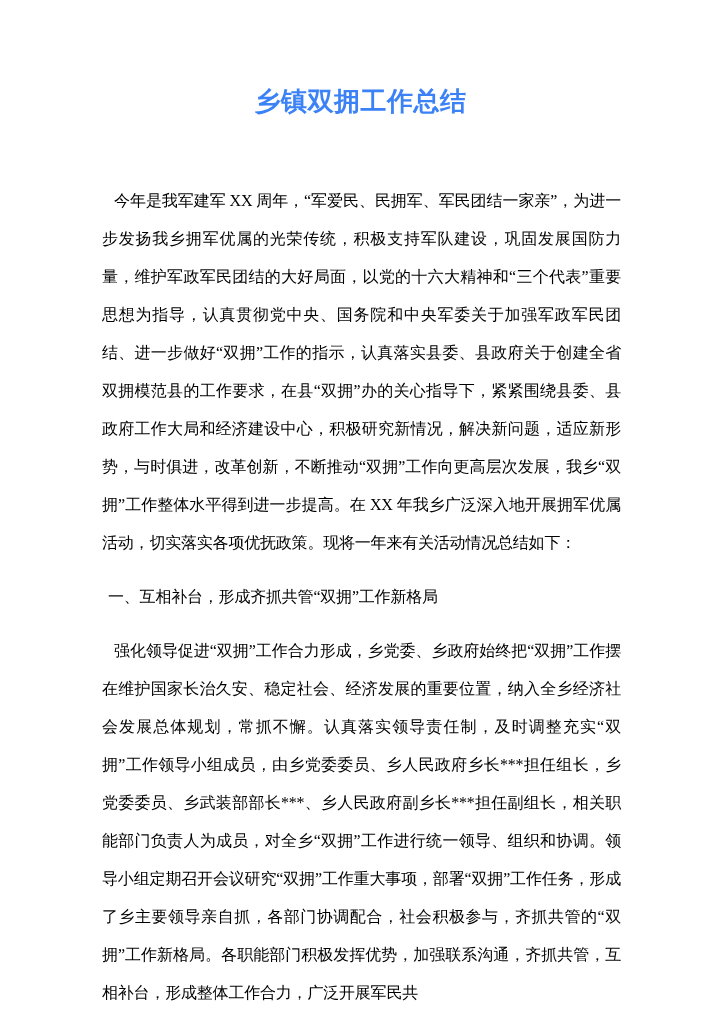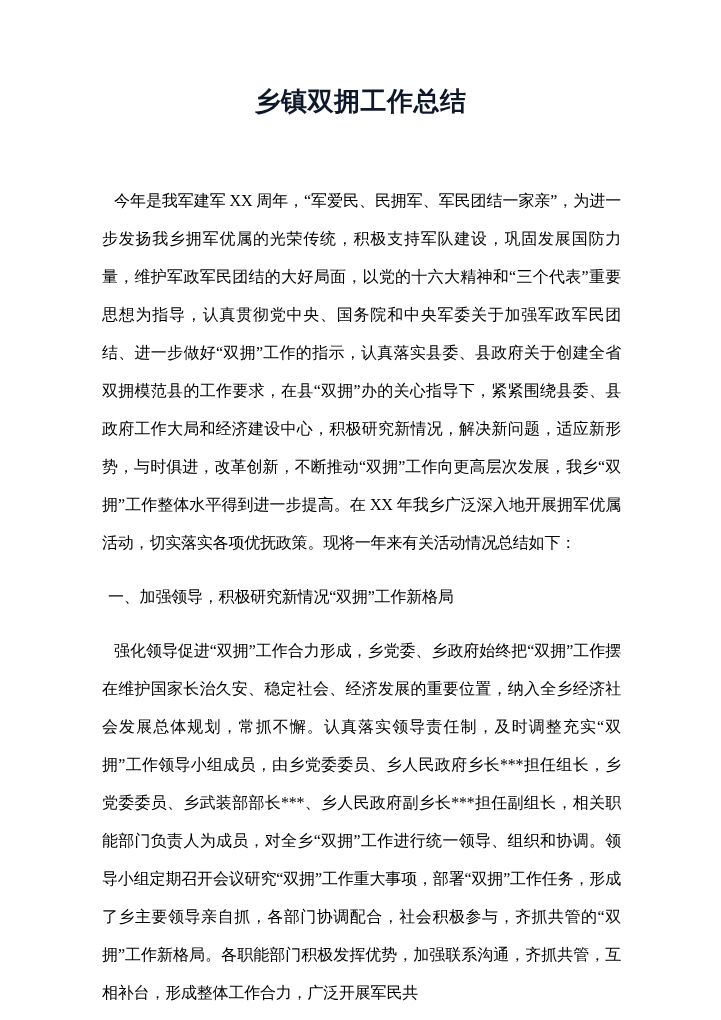--- a/index.html
+++ b/index.html
@@ -41,19 +41,19 @@
   }
   p.heading {
     text-indent: 6px;
     text-align: left;
   }
 </style>
 </head>
 <body>
 
 <div class="page">
-  <h1 class="doc-title" style="color: #0f172a; font-family: Liberation Serif, serif;">乡镇双拥工作总结</h1>
+  <h1 class="doc-title" style="color: #3b82f6; font-family: Liberation Serif, serif;">乡镇双拥工作总结</h1>
   <div class="content">
     <p class="para">今年是我军建军 XX 周年，“军爱民、民拥军、军民团结一家亲”，为进一步发扬我乡拥军优属的光荣传统，积极支持军队建设，巩固发展国防力量，维护军政军民团结的大好局面，以党的十六大精神和“三个代表”重要思想为指导，认真贯彻党中央、国务院和中央军委关于加强军政军民团结、进一步做好“双拥”工作的指示，认真落实县委、县政府关于创建全省双拥模范县的工作要求，在县“双拥”办的关心指导下，紧紧围绕县委、县政府工作大局和经济建设中心，积极研究新情况，解决新问题，适应新形势，与时俱进，改革创新，不断推动“双拥”工作向更高层次发展，我乡“双拥”工作整体水平得到进一步提高。在 XX 年我乡广泛深入地开展拥军优属活动，切实落实各项优抚政策。现将一年来有关活动情况总结如下：</p>
-    <p class="heading">一、加强领导，积极研究新情况“双拥”工作新格局</p>
+    <p class="heading">一、互相补台，形成齐抓共管“双拥”工作新格局</p>
     <p class="para">强化领导促进“双拥”工作合力形成，乡党委、乡政府始终把“双拥”工作摆在维护国家长治久安、稳定社会、经济发展的重要位置，纳入全乡经济社会发展总体规划，常抓不懈。认真落实领导责任制，及时调整充实“双拥”工作领导小组成员，由乡党委委员、乡人民政府乡长***担任组长，乡党委委员、乡武装部部长***、乡人民政府副乡长***担任副组长，相关职能部门负责人为成员，对全乡“双拥”工作进行统一领导、组织和协调。领导小组定期召开会议研究“双拥”工作重大事项，部署“双拥”工作任务，形成了乡主要领导亲自抓，各部门协调配合，社会积极参与，齐抓共管的“双拥”工作新格局。各职能部门积极发挥优势，加强联系沟通，齐抓共管，互相补台，形成整体工作合力，广泛开展军民共</p>
   </div>
 </div>
 
 </body></html>

